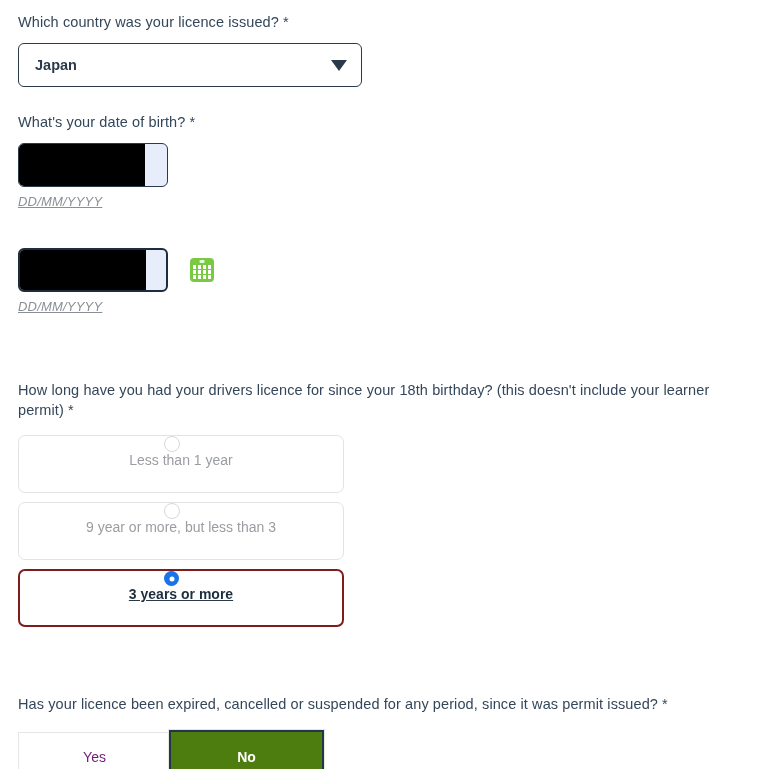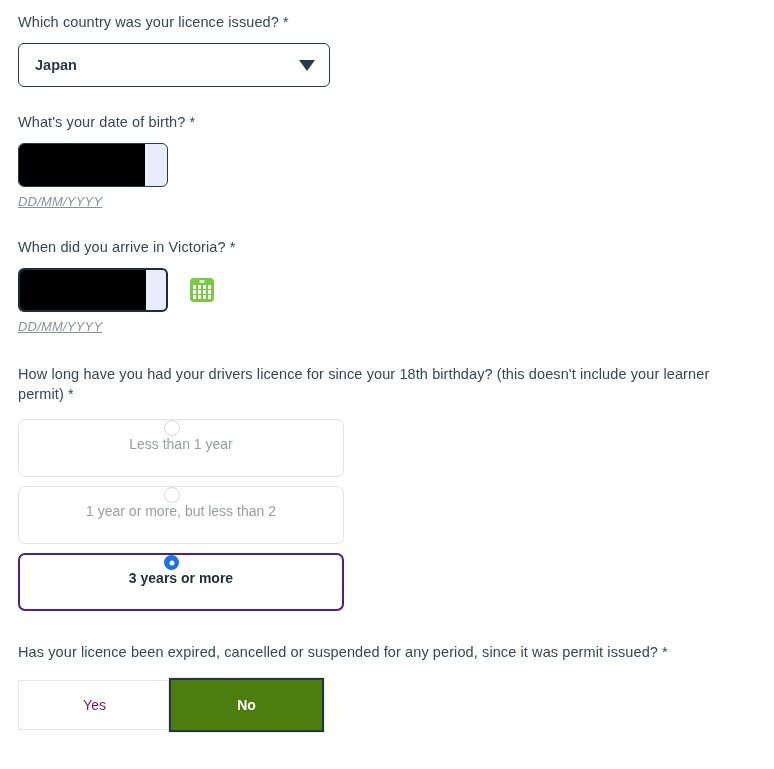--- a/index.html
+++ b/index.html
@@ -23,26 +23,26 @@
   }
 
   .field-group { margin: 0; }
 
   .q-label {
     font-size: 14.5px;
     line-height: 20px;
     color: #34475a;
     letter-spacing: 0.1px;
   }
-  .q-label.wide { width: 724px; }
+  .q-label.wide { width: 724px; margin-top: 36px; }
 
   
   .select-wrap {
     margin-top: 11px;
-    width: 312px;
+    width: 344px;
     height: 44px;
     border: 1px solid #2b3a4a;
     border-radius: 6px;
     background: #ffffff;
     box-sizing: border-box;
     display: flex;
     align-items: center;
     justify-content: space-between;
     padding: 0 14px 0 16px;
     cursor: pointer;
@@ -147,21 +147,22 @@
     border-radius: 7px;
     background: #ffffff;
     display: flex;
     align-items: center;
     padding: 0 16px;
     margin-bottom: 9px;
     cursor: pointer;
     flex-direction: column;
   }
   .radio-card.selected {
-    border: 2px solid #4c1d95;
+    border: 2px solid #7f1d1d;
+    text-decoration: underline;
   }
   .radio-dot {
     width: 16px;
     height: 16px;
     border-radius: 50%;
     border: 1px solid #d8d8dc;
     box-sizing: border-box;
     background: #ffffff;
     flex: none;
     margin-right: 18px;
@@ -250,21 +251,20 @@
       <div class="date-input">
         <div class="redaction"></div>
       </div>
     </div>
     <div class="hint">DD/MM/YYYY</div>
   </div>
 
   <div class="sp-2"></div>
 
   <div class="field-group">
-    <div class="q-label">When did you arrive in Victoria? *</div>
     <div class="date-row">
       <div class="date-input focused">
         <div class="redaction"></div>
       </div>
       <div class="cal-icon">
         <span class="nub"></span>
         <span class="cal-grid">
           <i></i>
             <i></i>
             <i></i>
@@ -287,21 +287,21 @@
 
   <div class="field-group">
     <div class="q-label wide">How long have you had your drivers licence for since your 18th birthday? (this doesn't include your learner permit) *</div>
     <div class="radio-list">
       <div class="radio-card">
         <span class="radio-dot"></span>
         <span class="radio-text">Less than 1 year</span>
       </div>
       <div class="radio-card">
         <span class="radio-dot"></span>
-        <span class="radio-text">1 year or more, but less than 2</span>
+        <span class="radio-text">9 year or more, but less than 3</span>
       </div>
       <div class="radio-card selected">
         <span class="radio-dot"></span>
         <span class="radio-text">3 years or more</span>
       </div>
     </div>
   </div>
 
   <div class="sp-4"></div>
 

